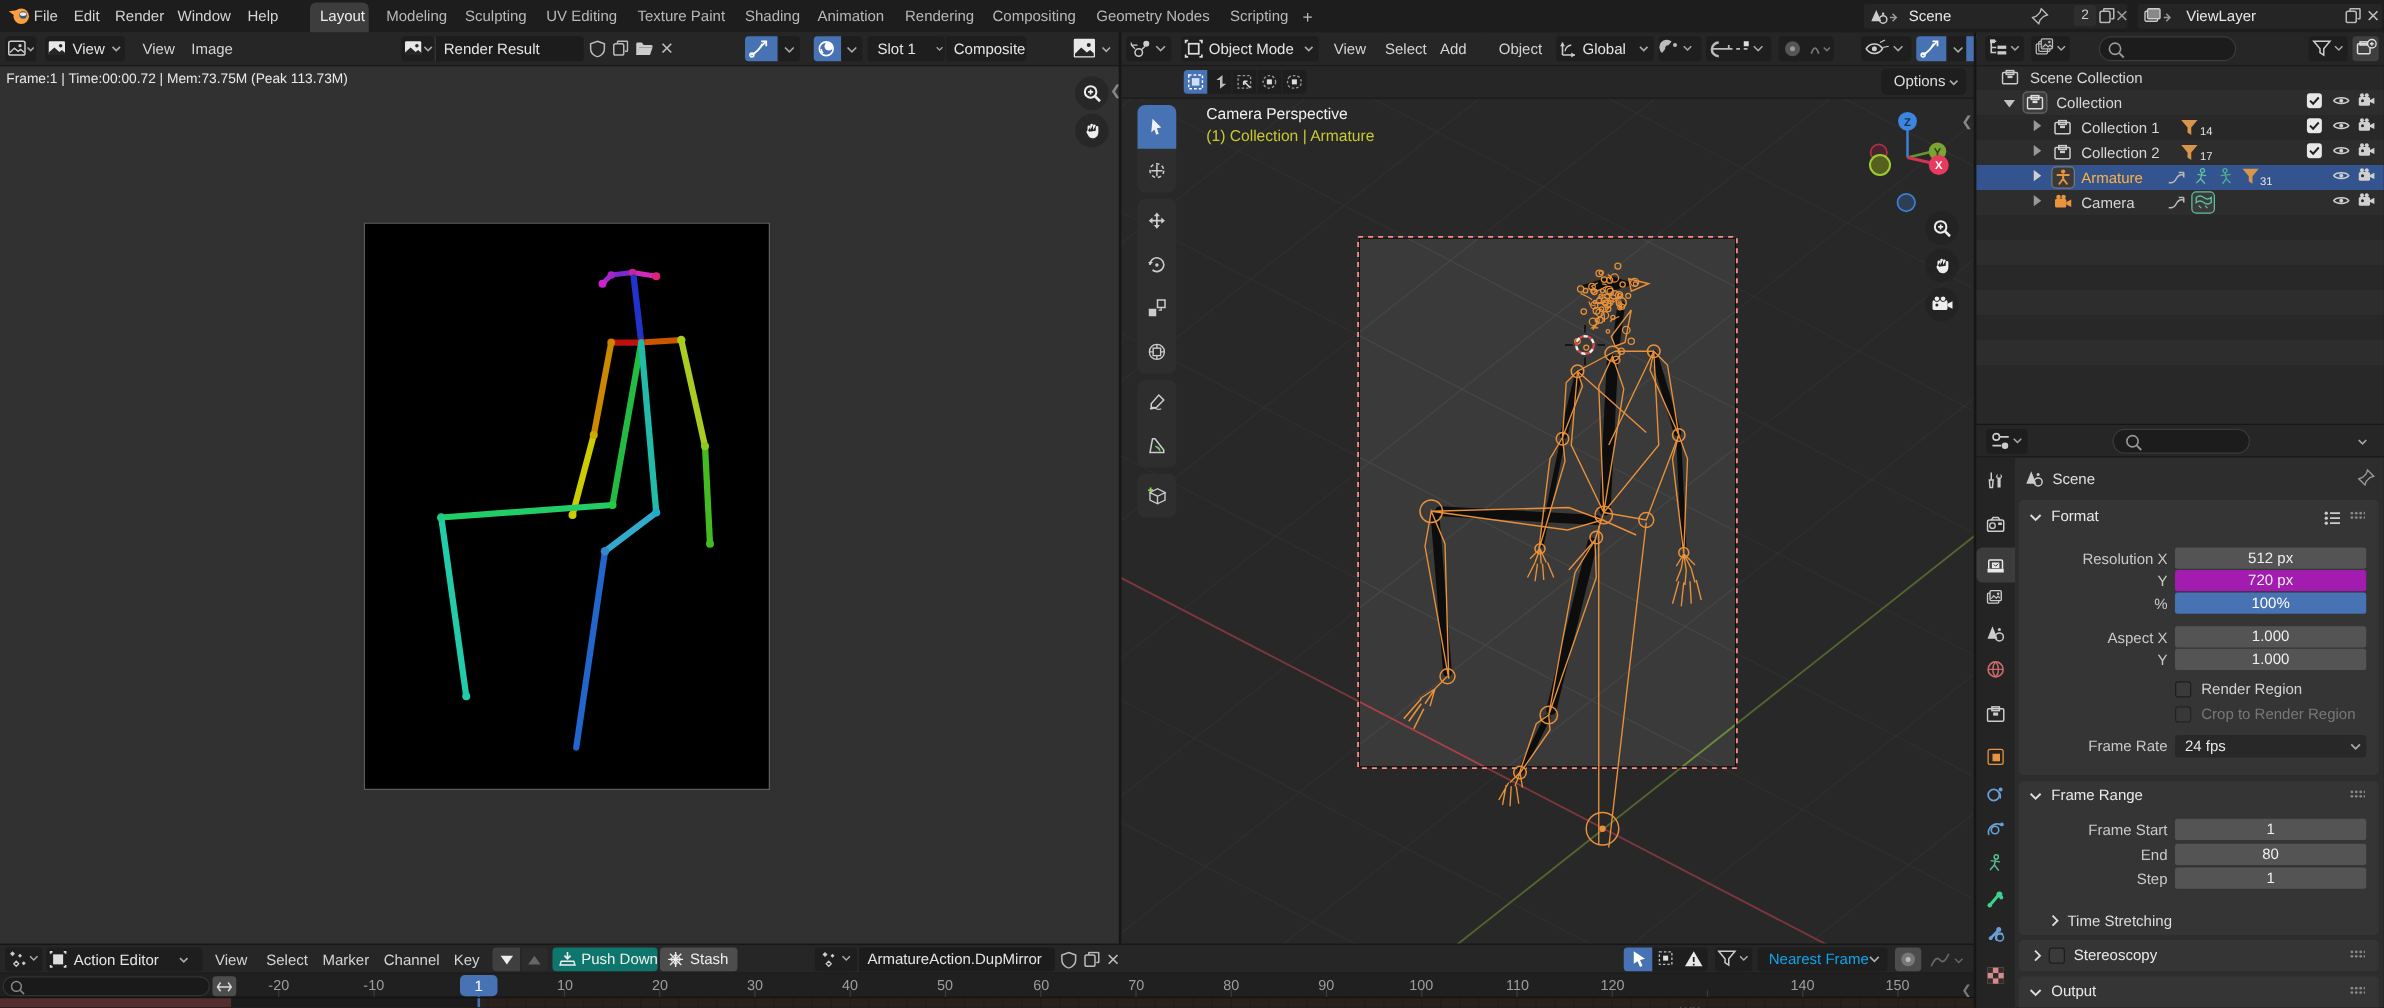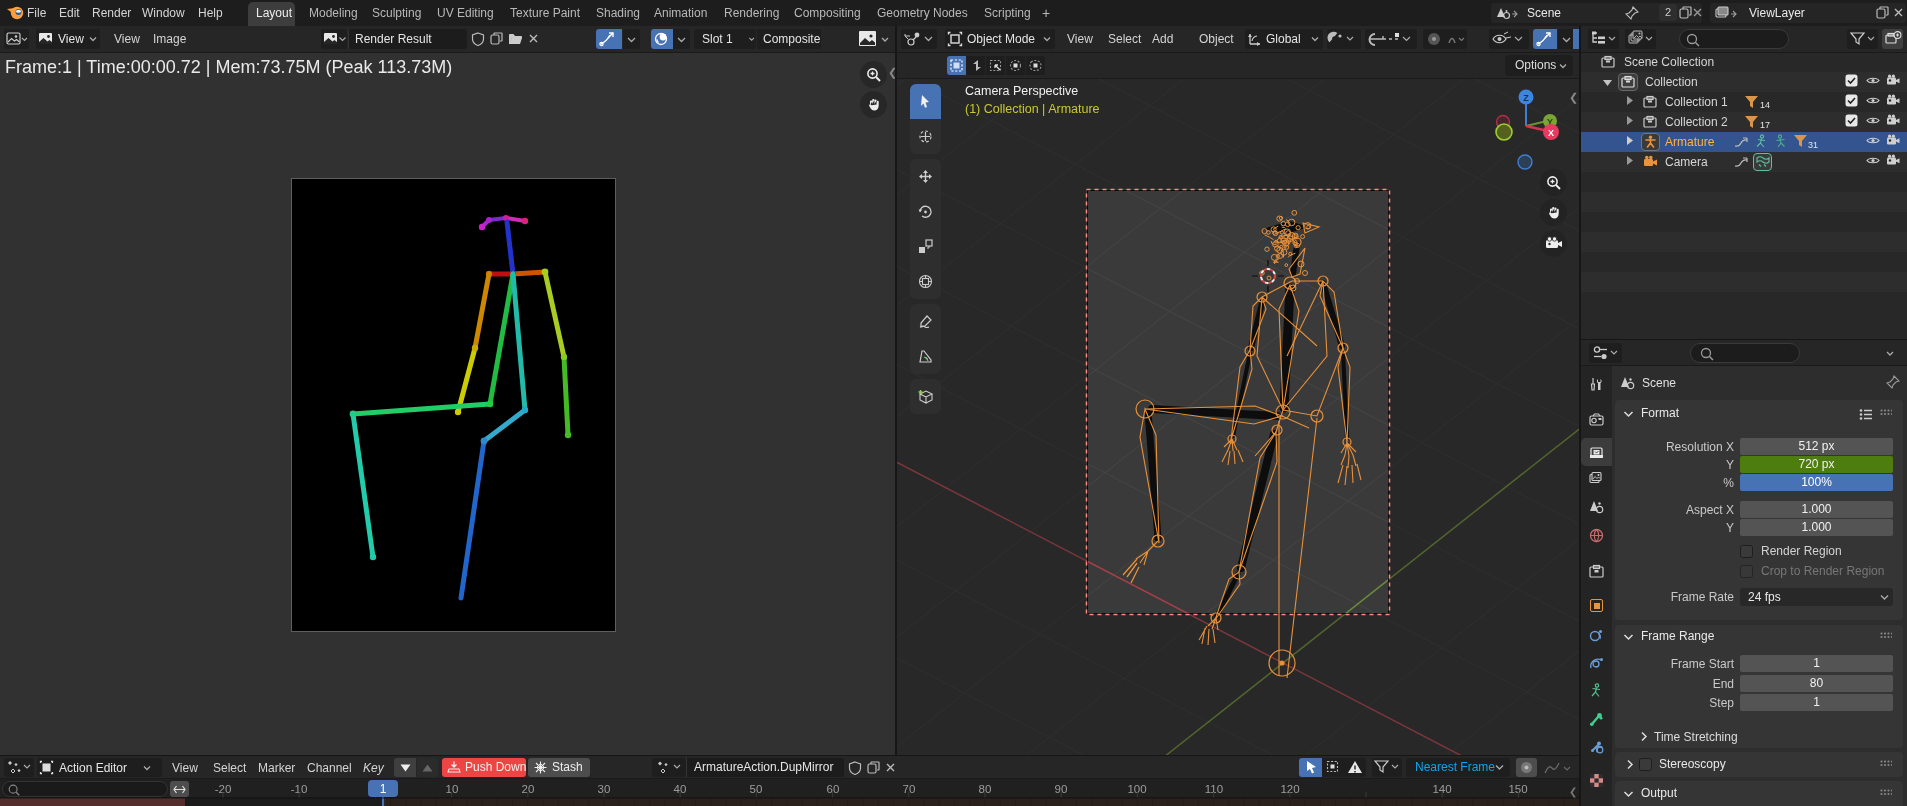--- a/index.html
+++ b/index.html
@@ -157,21 +157,21 @@
     <svg class="abs" style="left:858px;top:4px;" width="20" height="18" viewBox="0 0 20 18">
         <rect x="1" y="1" width="17" height="15" rx="1" fill="#e8e8e8"></rect>
         <circle cx="13" cy="6" r="1.6" fill="#262626"></circle>
         <path d="M2 13 l5 -5 l4.5 4 l2.5 -2 l3 2.5 v2.5 h-15 Z" fill="#262626"></path>
       </svg>
     <svg class="abs" style="left:879px;top:8px;" width="12" height="12" viewBox="0 0 12 12">
         <path d="M3 4 l3 3 l3 -3" stroke="#aaa" stroke-width="1.3" fill="none"></path>
       </svg>
   </div>
 
-  <div class="abs" style="left:5px;top:31px;color:#e9e9e9;font-size:18px;">Frame:1 | Time:00:00.72 | Mem:73.75M (Peak 113.73M)</div>
+  <div class="abs" style="left:5px;top:31px;color:#e9e9e9;font-size:11px;">Frame:1 | Time:00:00.72 | Mem:73.75M (Peak 113.73M)</div>
 
   <div class="abs" style="left:860px;top:35px;width:27px;height:27px;border-radius:50%;background:#20202088;"></div>
   <svg class="abs" style="left:866px;top:41px;" width="16" height="16" viewBox="0 0 16 16">
       <circle cx="6.5" cy="6.5" r="4.6" fill="none" stroke="#eee" stroke-width="1.6"></circle>
       <path d="M10 10 L14 14" stroke="#eee" stroke-width="2"></path>
       <path d="M4.5 6.5 h4 M6.5 4.5 v4" stroke="#eee" stroke-width="1.3"></path>
     </svg>
   <div class="abs" style="left:860px;top:65px;width:27px;height:27px;border-radius:50%;background:#20202088;"></div>
   <svg class="abs" style="left:866px;top:70px;" width="16" height="16" viewBox="0 0 16 16">
       <path d="M4 9 V5.5 a1.1 1.1 0 0 1 2.2 0 M6.2 8 V4 a1.1 1.1 0 0 1 2.2 0 M8.4 8 V4.6 a1.1 1.1 0 0 1 2.2 0 M10.6 8.6 V5.8 a1.05 1.05 0 0 1 2.1 0 V9.5 c0 3 -1.8 5 -4.4 5 c-2 0 -3 -0.8 -4.3 -3.2 c-0.7 -1.2 -1.3 -2.2 -0.4 -2.8 c0.7 -0.45 1.3 0 1.8 0.8" fill="#eee"></path>
@@ -895,21 +895,21 @@
         <circle cx="12" cy="1.5" r="1.1"></circle>
         <circle cx="1.5" cy="5" r="1.1"></circle>
         <circle cx="5" cy="5" r="1.1"></circle>
         <circle cx="8.5" cy="5" r="1.1"></circle>
         <circle cx="12" cy="5" r="1.1"></circle>
       </g>
     </svg>
   <div class="abs" style="left:36px;top:100px;width:117px;height:15px;text-align:right;color:#c9c9c9;">Resolution X</div>
   <div class="abs" style="left:159px;top:98px;width:153px;height:17px;background:#545454;border-radius:2px;text-align:center;color:#f0f0f0;line-height:17px;">512 px</div>
   <div class="abs" style="left:36px;top:118px;width:117px;height:15px;text-align:right;color:#c9c9c9;">Y</div>
-  <div class="abs" style="left:159px;top:116px;width:153px;height:17px;background:#4d7c0f;border-radius:2px;text-align:center;color:#f0f0f0;line-height:17px;">720 px</div>
+  <div class="abs" style="left:159px;top:116px;width:153px;height:17px;background:#a21caf;border-radius:2px;text-align:center;color:#f0f0f0;line-height:17px;">720 px</div>
   <div class="abs" style="left:36px;top:136px;width:117px;height:15px;text-align:right;color:#c9c9c9;">%</div>
   <div class="abs" style="left:159px;top:134px;width:153px;height:17px;background:#4772b3;border-radius:2px;text-align:center;color:#fff;line-height:17px;">100%</div>
   <div class="abs" style="left:36px;top:163px;width:117px;height:15px;text-align:right;color:#c9c9c9;">Aspect X</div>
   <div class="abs" style="left:159px;top:161px;width:153px;height:17px;background:#545454;border-radius:2px;text-align:center;color:#f0f0f0;line-height:17px;">1.000</div>
   <div class="abs" style="left:36px;top:181px;width:117px;height:15px;text-align:right;color:#c9c9c9;">Y</div>
   <div class="abs" style="left:159px;top:179px;width:153px;height:17px;background:#545454;border-radius:2px;text-align:center;color:#f0f0f0;line-height:17px;">1.000</div>
 
   <div class="abs" style="left:159px;top:205px;width:13px;height:13px;background:#3a3a3a;border:1px solid #1e1e1e;border-radius:2.5px;"></div>
   <div class="abs" style="left:180px;top:204px;color:#d2d2d2;">Render Region</div>
   <div class="abs" style="left:159px;top:225px;width:13px;height:13px;background:#383838;border:1px solid #242424;border-radius:2.5px;"></div>
@@ -1008,30 +1008,30 @@
       </svg>
     <span style="color:#e5e5e5;margin-left:3px;">Action Editor</span>
     <svg width="12" height="12" viewBox="0 0 12 12" style="margin-left:14px;">
         <path d="M3 4.5 l3 3 l3 -3" stroke="#aaa" stroke-width="1.3" fill="none"></path>
       </svg>
   </div>
   <div class="abs mtxt" style="left:172px;top:5px;">View</div>
   <div class="abs mtxt" style="left:213px;top:5px;">Select</div>
   <div class="abs mtxt" style="left:258px;top:5px;">Marker</div>
   <div class="abs mtxt" style="left:307px;top:5px;">Channel</div>
-  <div class="abs mtxt" style="left:363px;top:5px;font-style:italic;">Key</div>
+  <div class="abs mtxt" style="left:363px;top:5px;">Key</div>
   <div class="abs" style="left:394px;top:2px;width:22px;height:19px;background:#3f3f3f;border-radius:3px 0 0 3px;"></div>
   <svg class="abs" style="left:400px;top:8px;" width="11" height="8" viewBox="0 0 11 8">
       <path d="M0.5 0.5 h10 L5.5 7.5 Z" fill="#eee"></path>
     </svg>
   <div class="abs" style="left:417px;top:2px;width:21px;height:19px;background:#2b2b2b;border-radius:0 3px 3px 0;"></div>
   <svg class="abs" style="left:422px;top:8px;" width="11" height="8" viewBox="0 0 11 8">
       <path d="M0.5 7.5 h10 L5.5 0.5 Z" fill="#666"></path>
     </svg>
-  <div class="abs" style="left:442px;top:2px;width:84px;height:19px;background:#ef4444;border-radius:3px;">
+  <div class="abs" style="left:442px;top:2px;width:84px;height:19px;background:#0f766e;border-radius:3px;">
     <svg class="abs" style="left:5px;top:3px;" width="14" height="13" viewBox="0 0 14 13">
         <path d="M7 0.5 v5 m-2.5 -2 l2.5 2.5 l2.5 -2.5" stroke="#eee" stroke-width="1.3" fill="none"></path>
         <path d="M2 8 h10 l1 3 H1 Z" fill="none" stroke="#eee" stroke-width="1.1"></path>
       </svg>
     <span style="color:#eee;margin-left:23px;line-height:19px;">Push Down</span>
   </div>
   <div class="abs" style="left:528px;top:2px;width:62px;height:19px;background:#4d4d4d;border-radius:3px;">
     <svg class="abs" style="left:6px;top:3px;" width="13" height="13" viewBox="0 0 13 13">
         <path d="M6.5 0.5 v12 M0.5 6.5 h12 M2 2 l9 9 M11 2 l-9 9" stroke="#eee" stroke-width="1.1"></path>
         <path d="M6.5 2.5 l-1.5 1.5 m1.5 -1.5 l1.5 1.5 M6.5 10.5 l-1.5 -1.5 m1.5 1.5 l1.5 -1.5 M2.5 6.5 l1.5 -1.5 m-1.5 1.5 l1.5 1.5 M10.5 6.5 l-1.5 -1.5 m1.5 1.5 l-1.5 1.5" stroke="#eee" stroke-width="0.9"></path>

